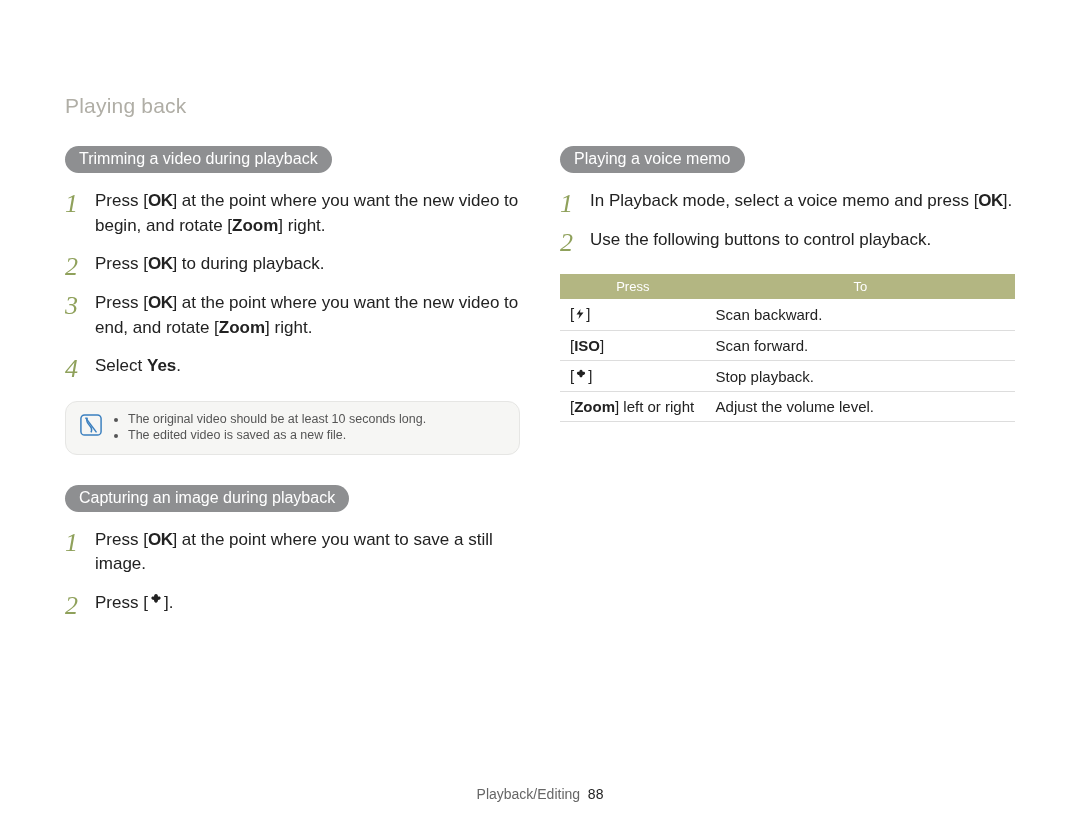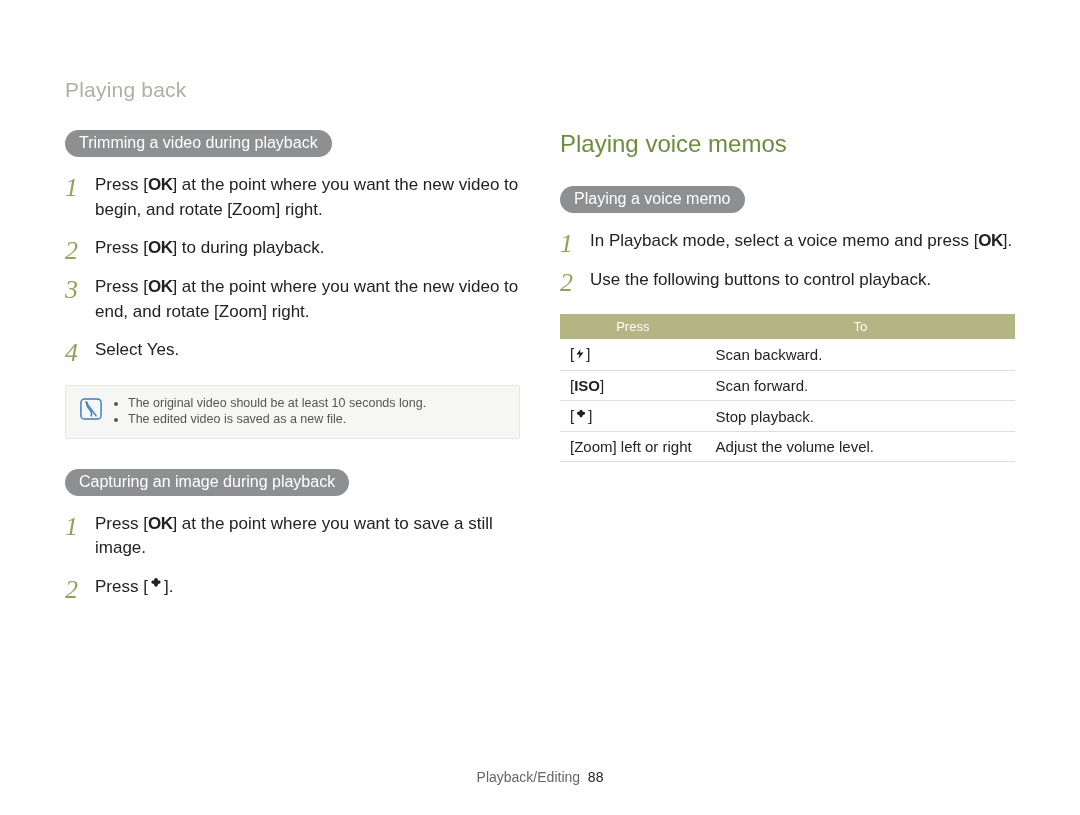--- a/index.html
+++ b/index.html
@@ -17,20 +17,21 @@
     padding: 78px 65px 0 65px;
     position: relative;
     height: 100%;
   }
   .breadcrumb {
     color: #b0aea6;
     font-size: 21px;
     font-weight: 300;
     letter-spacing: 0.2px;
     margin-bottom: 28px;
+    margin-top: 16px;
   }
   .columns {
     display: flex;
     gap: 40px;
   }
   .col {
     flex: 1 1 50%;
     min-width: 0;
   }
   .pill {
@@ -63,26 +64,26 @@
   ol.steps > li .num {
     position: absolute;
     left: 0;
     top: -4px;
     color: #8fa15b;
     font-style: italic;
     font-family: Georgia, 'Times New Roman', serif;
     font-weight: 400;
     font-size: 26px;
   }
-  .bold { font-weight: normal; }
+  .bold { font-weight: bold; }
   .ok-glyph { font-weight: bold; letter-spacing: -0.5px; }
   .note-box {
     border: 1px solid #e6e6e4;
     background: #f6f6f4;
-    border-radius: 2px;
+    border-radius: 12px;
     display: flex;
     align-items: flex-start;
     padding: 10px 14px;
     font-size: 12.5px;
     color: #555;
     margin-bottom: 30px;
   }
   .note-icon {
     flex: 0 0 auto;
     width: 22px;
@@ -113,21 +114,21 @@
   }
   table.ctrl td {
     border-bottom: 1px solid #ddd;
     padding: 6px 10px;
     vertical-align: middle;
   }
   table.ctrl td:first-child { width: 32%; }
   .key-glyph { font-weight: bold; }
   .footer {
     position: absolute;
-    bottom: 30px;
+    bottom: 13px;
     left: 0;
     width: 100%;
     text-align: center;
     font-size: 14px;
     color: #666;
   }
   .footer .pg { color: #222; }
 </style>
 </head>
 <body>
@@ -186,21 +187,20 @@
                 <path d="M12 3 C10 3 9 5 9 7 C7 6 5 7 5 9 C5 11 7 12 9 12 C9 14 10 16 12 16 C14 16 15 14 15 12 C17 12 19 11 19 9 C19 7 17 6 15 7 C15 5 14 3 12 3 Z M12 16 L12 21" fill="#222"></path>
               </svg></span><span>].</span>
         </li>
       </ol>
 
 
     </div>
 
     <div class="col">
 
-      <h2 class="section-title-color">Playing voice memos</h2>
 
       <div class="pill">Playing a voice memo</div>
 
       <ol class="steps">
         <li>
           <span class="num">1</span>
           <span>In Playback mode, select a voice memo and press [</span><span class="ok-glyph">OK</span><span>].</span>
         </li>
         <li>
           <span class="num">2</span>

